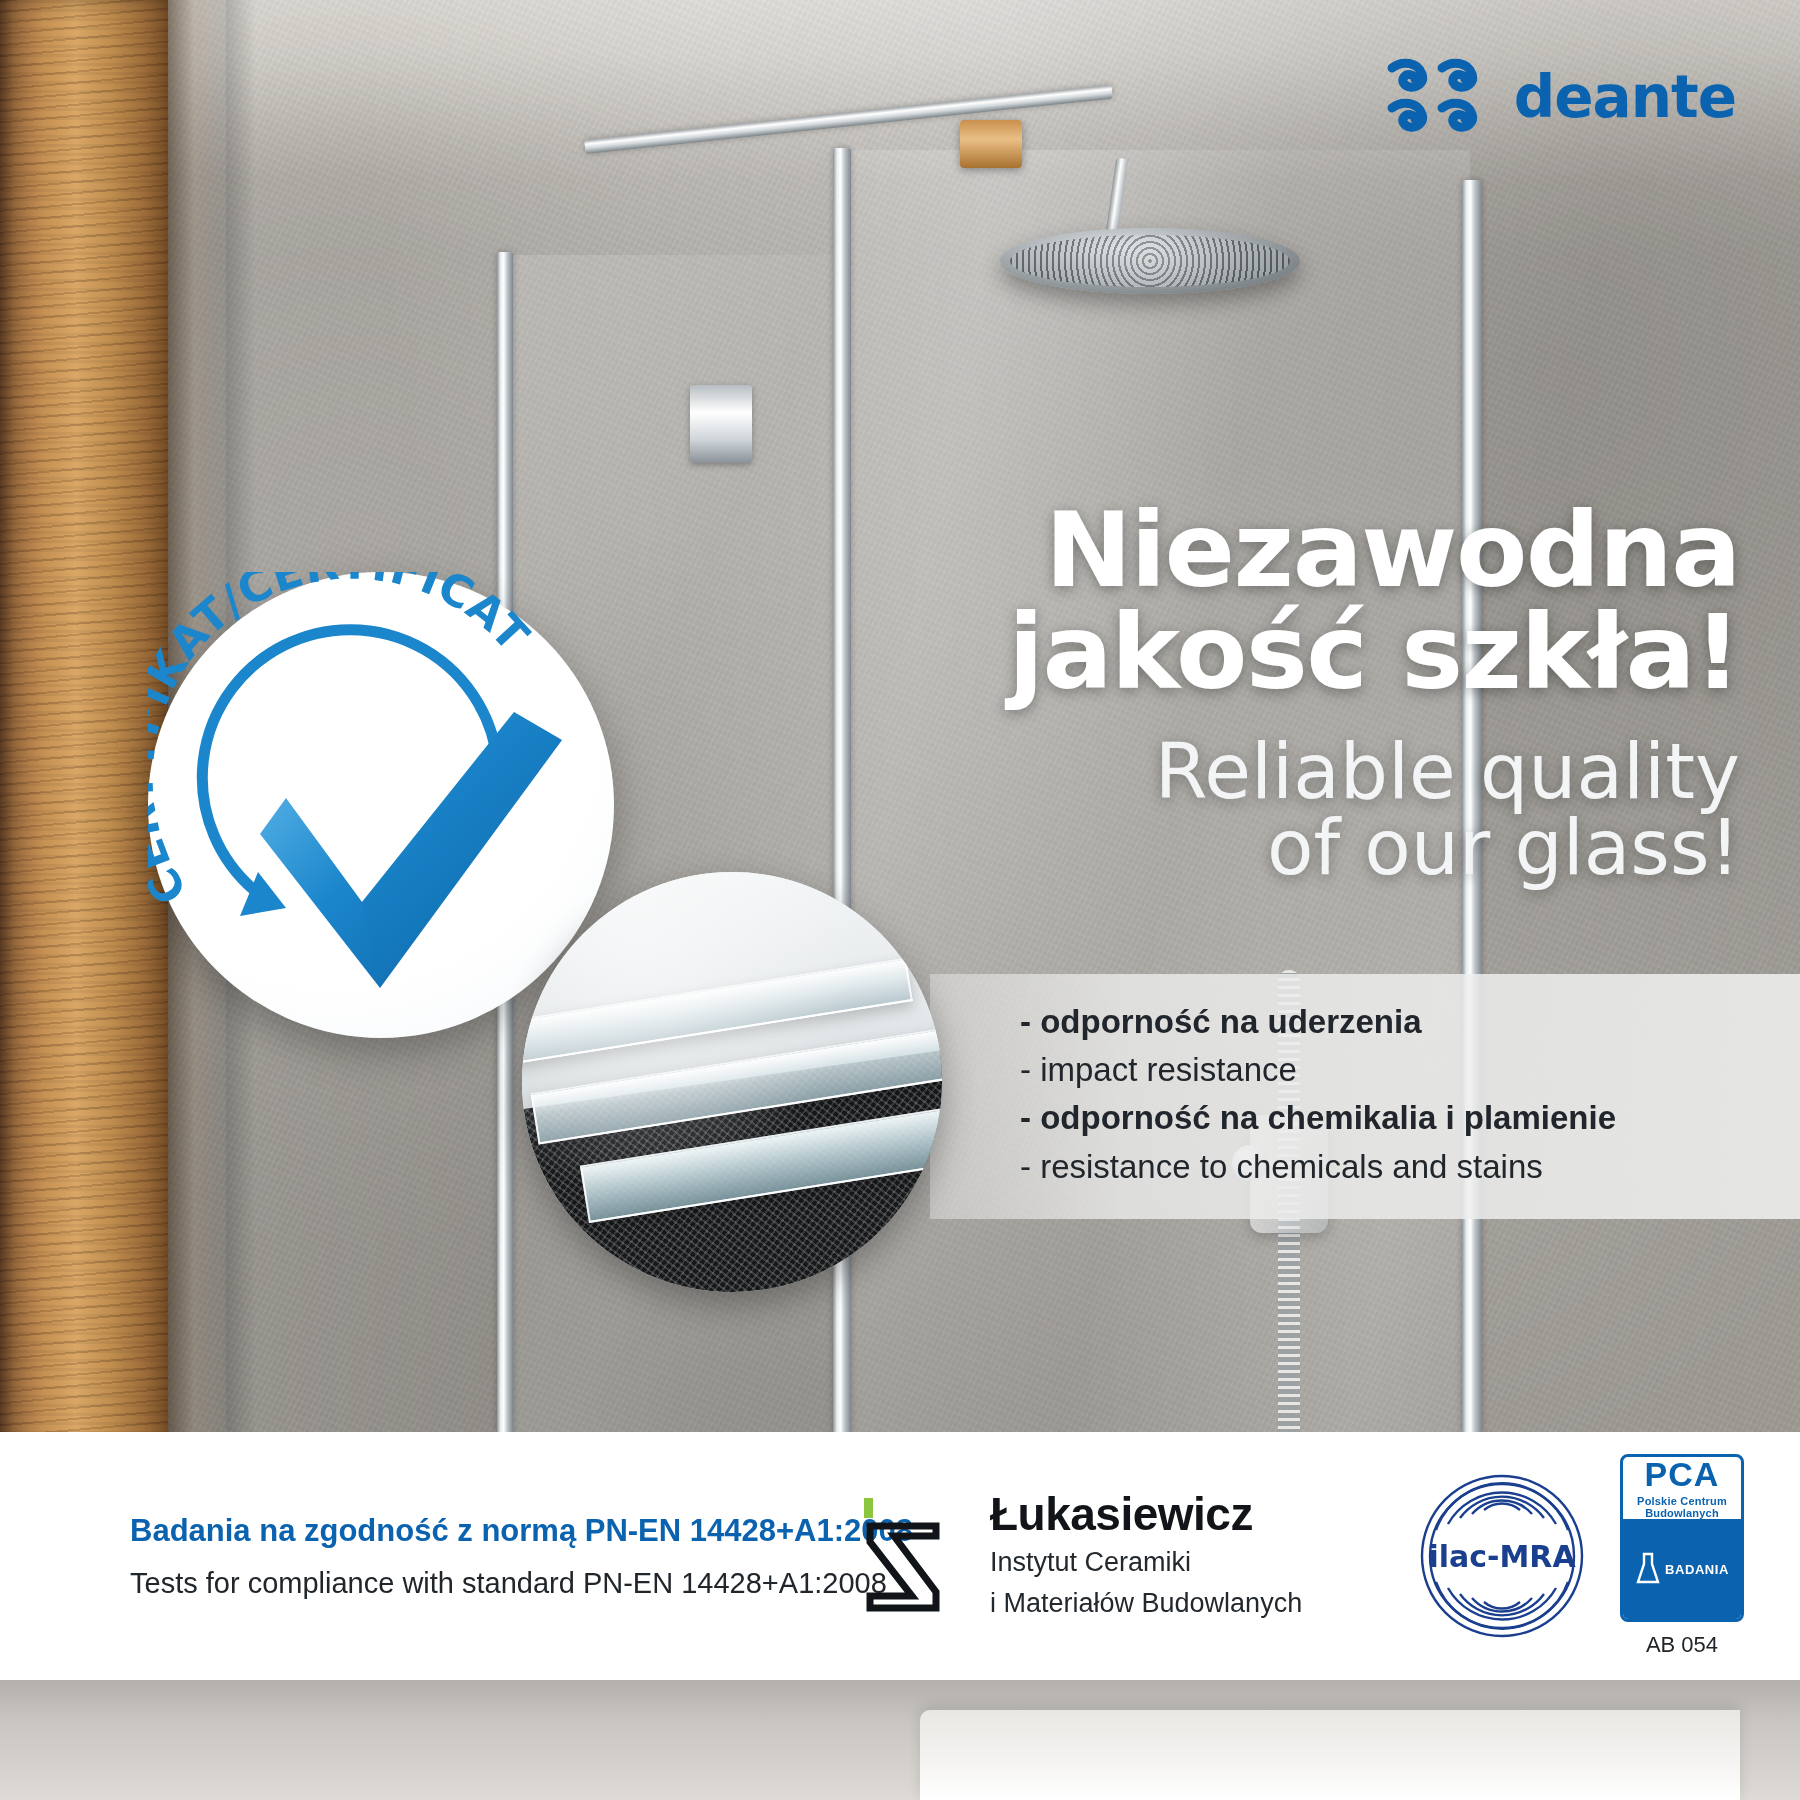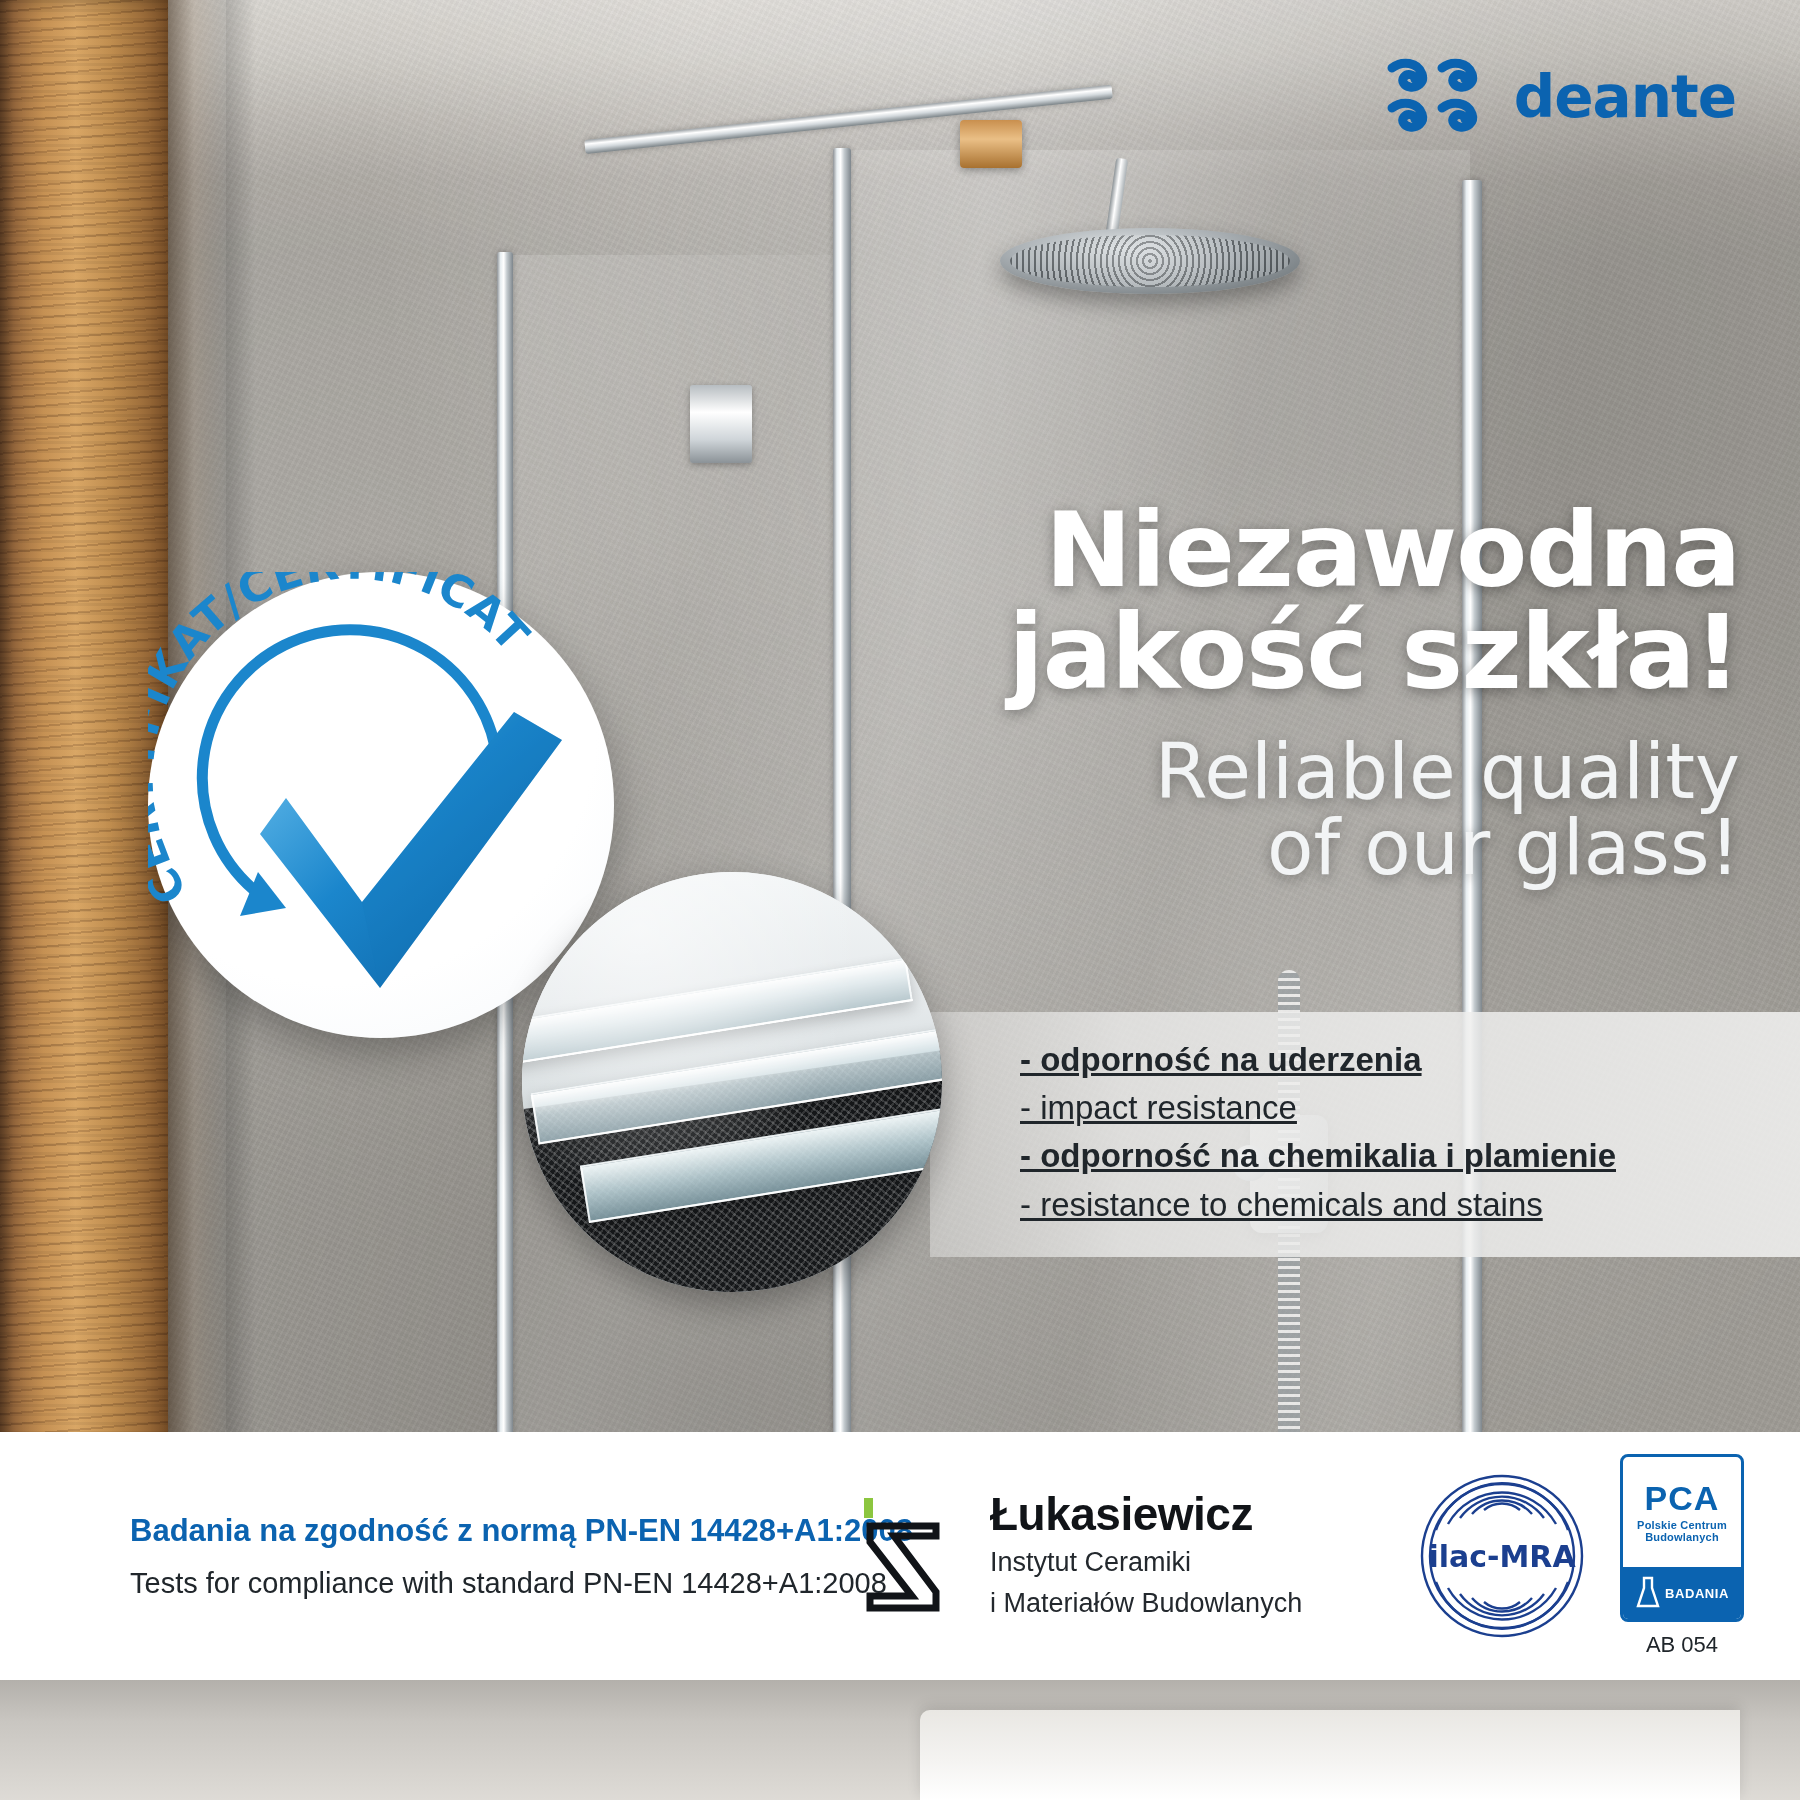--- a/index.html
+++ b/index.html
@@ -230,25 +230,24 @@
     font-weight: 400;
     line-height: 1.0;
     letter-spacing: 0px;
     color: #f2f4f5;
   }
 
   
   .features {
     position: absolute;
     left: 930px; right: 0;
-    top: 1012px;
+    top: 974px;
     padding: 24px 60px 28px 90px;
     background: linear-gradient(90deg, rgba(236,236,235,0.45) 0%, rgba(236,236,235,0.80) 22%, rgba(240,240,239,0.88) 100%);
     color: #20262b;
-    text-decoration: underline;
   }
   .features .f {
     font-size: 33px;
     line-height: 1.46;
     white-space: nowrap;
   }
   .features .f.bold { font-weight: 700; }
 
   
   .cert-badge {
@@ -362,21 +361,21 @@
   .pca {
     width: 124px; height: 168px;
     border: 3px solid #0b63b0;
     border-radius: 8px;
     overflow: hidden;
     background: #fff;
     display: flex;
     flex-direction: column;
   }
   .pca-top {
-    height: 110px;
+    height: 62px;
     position: relative;
     display: flex;
     flex-direction: column;
     align-items: center;
     justify-content: center;
   }
   .pca-top .pca-letters {
     font-size: 34px;
     font-weight: 700;
     color: #0b63b0;

